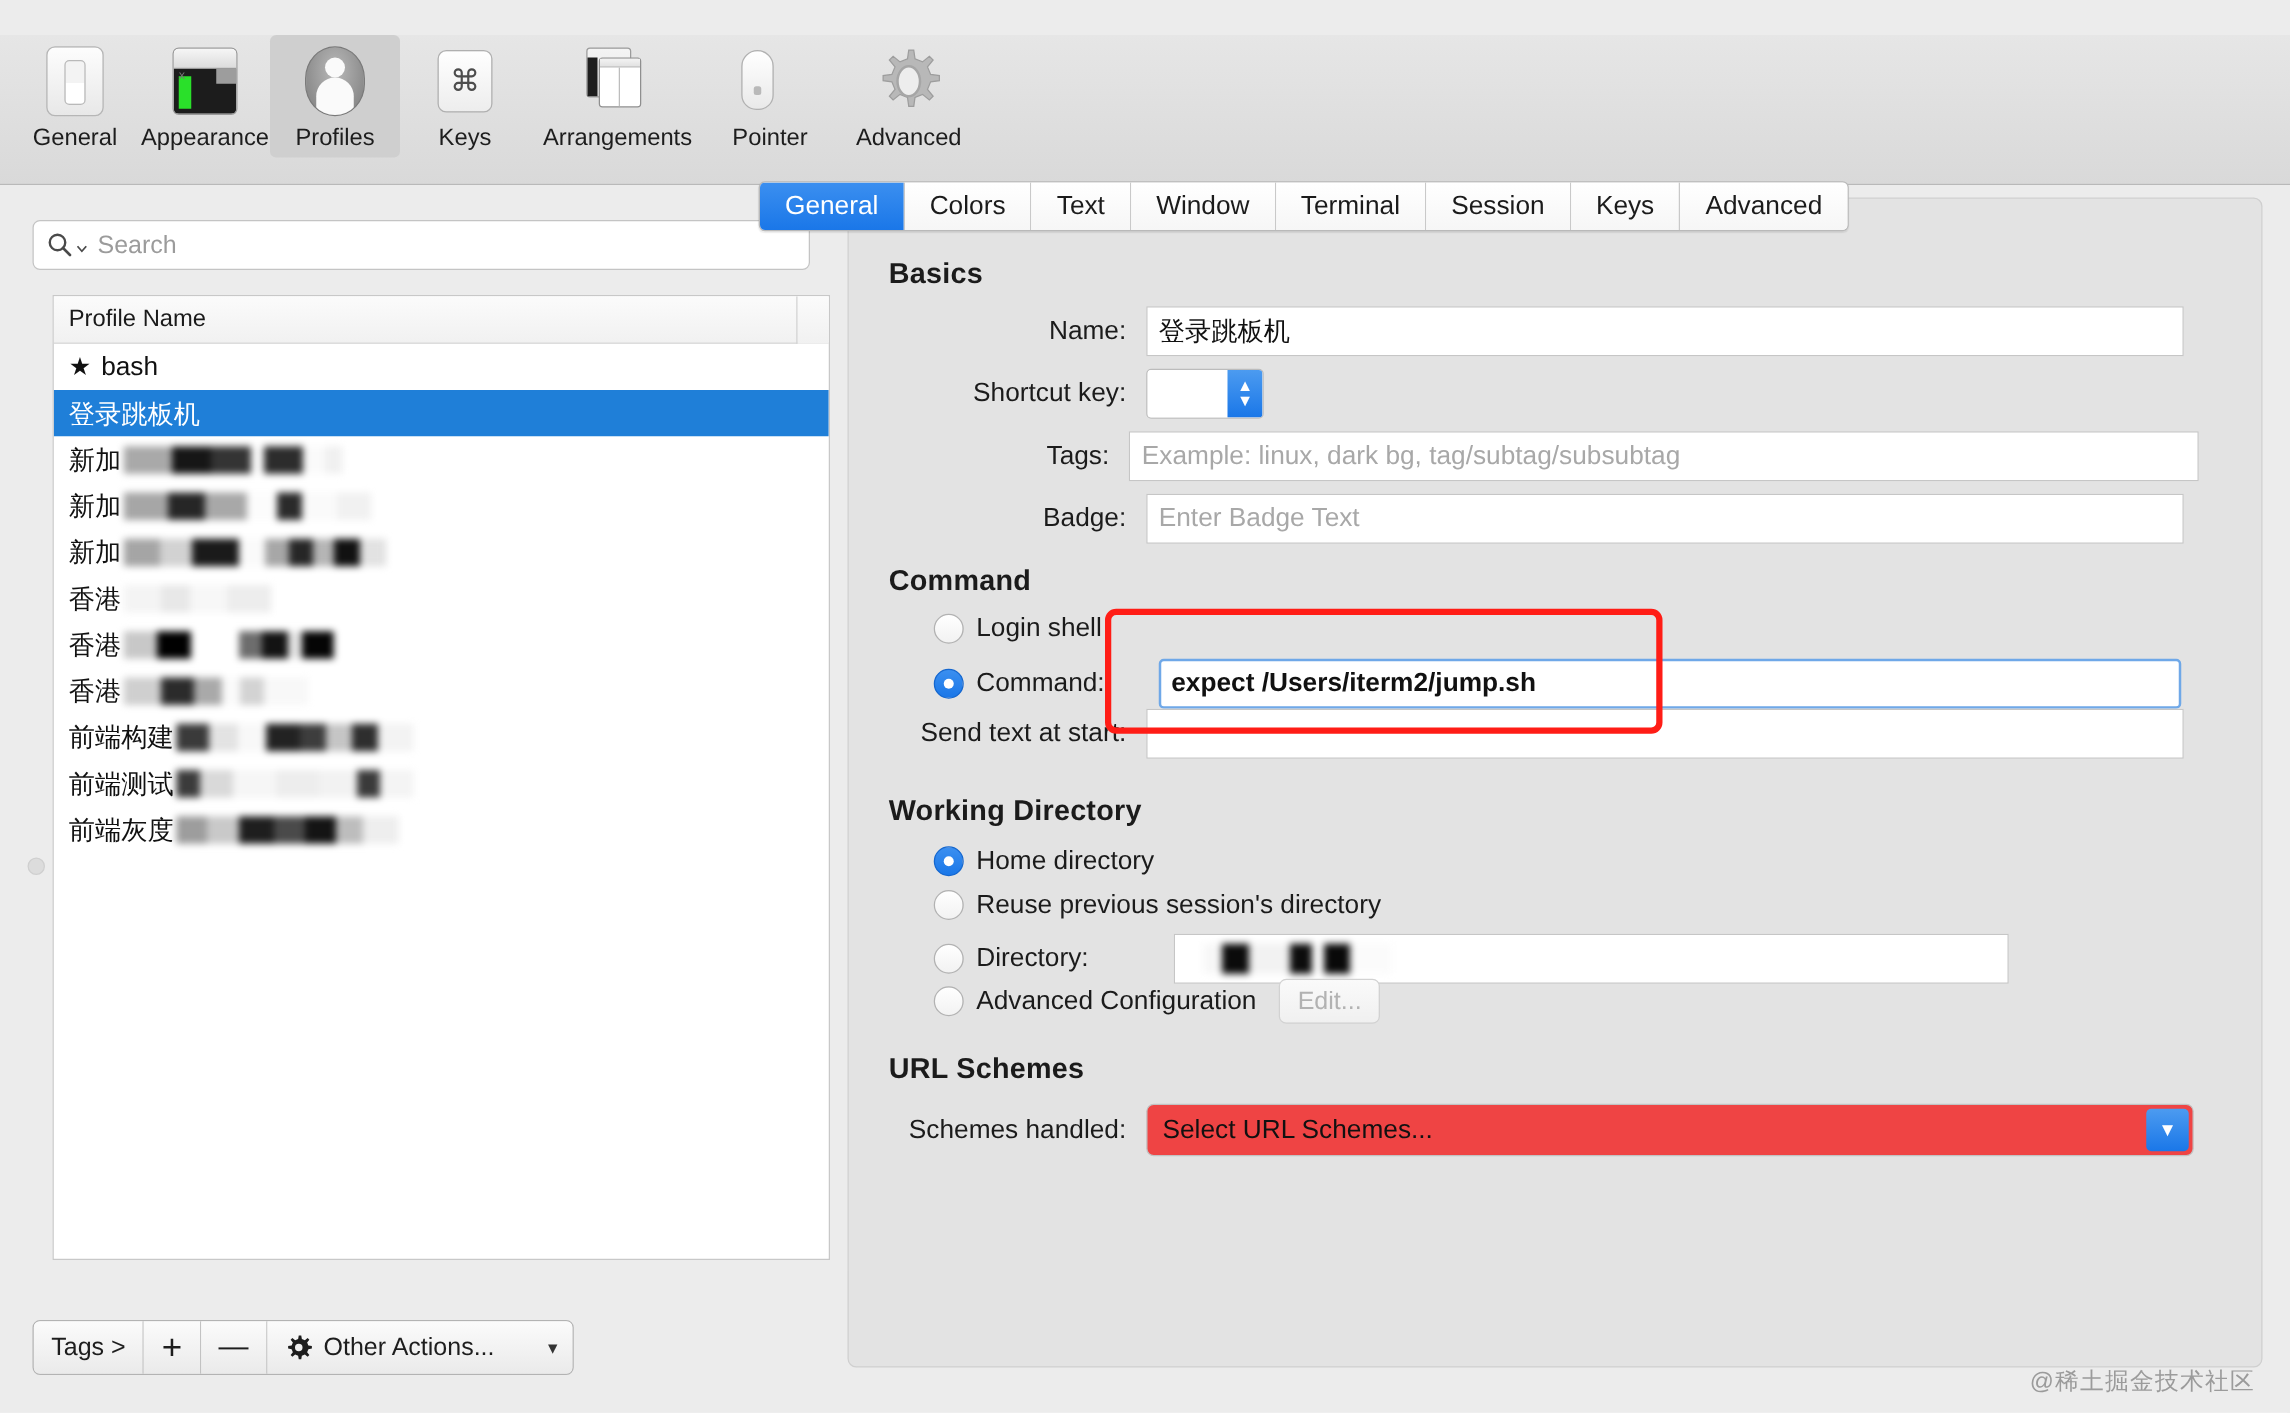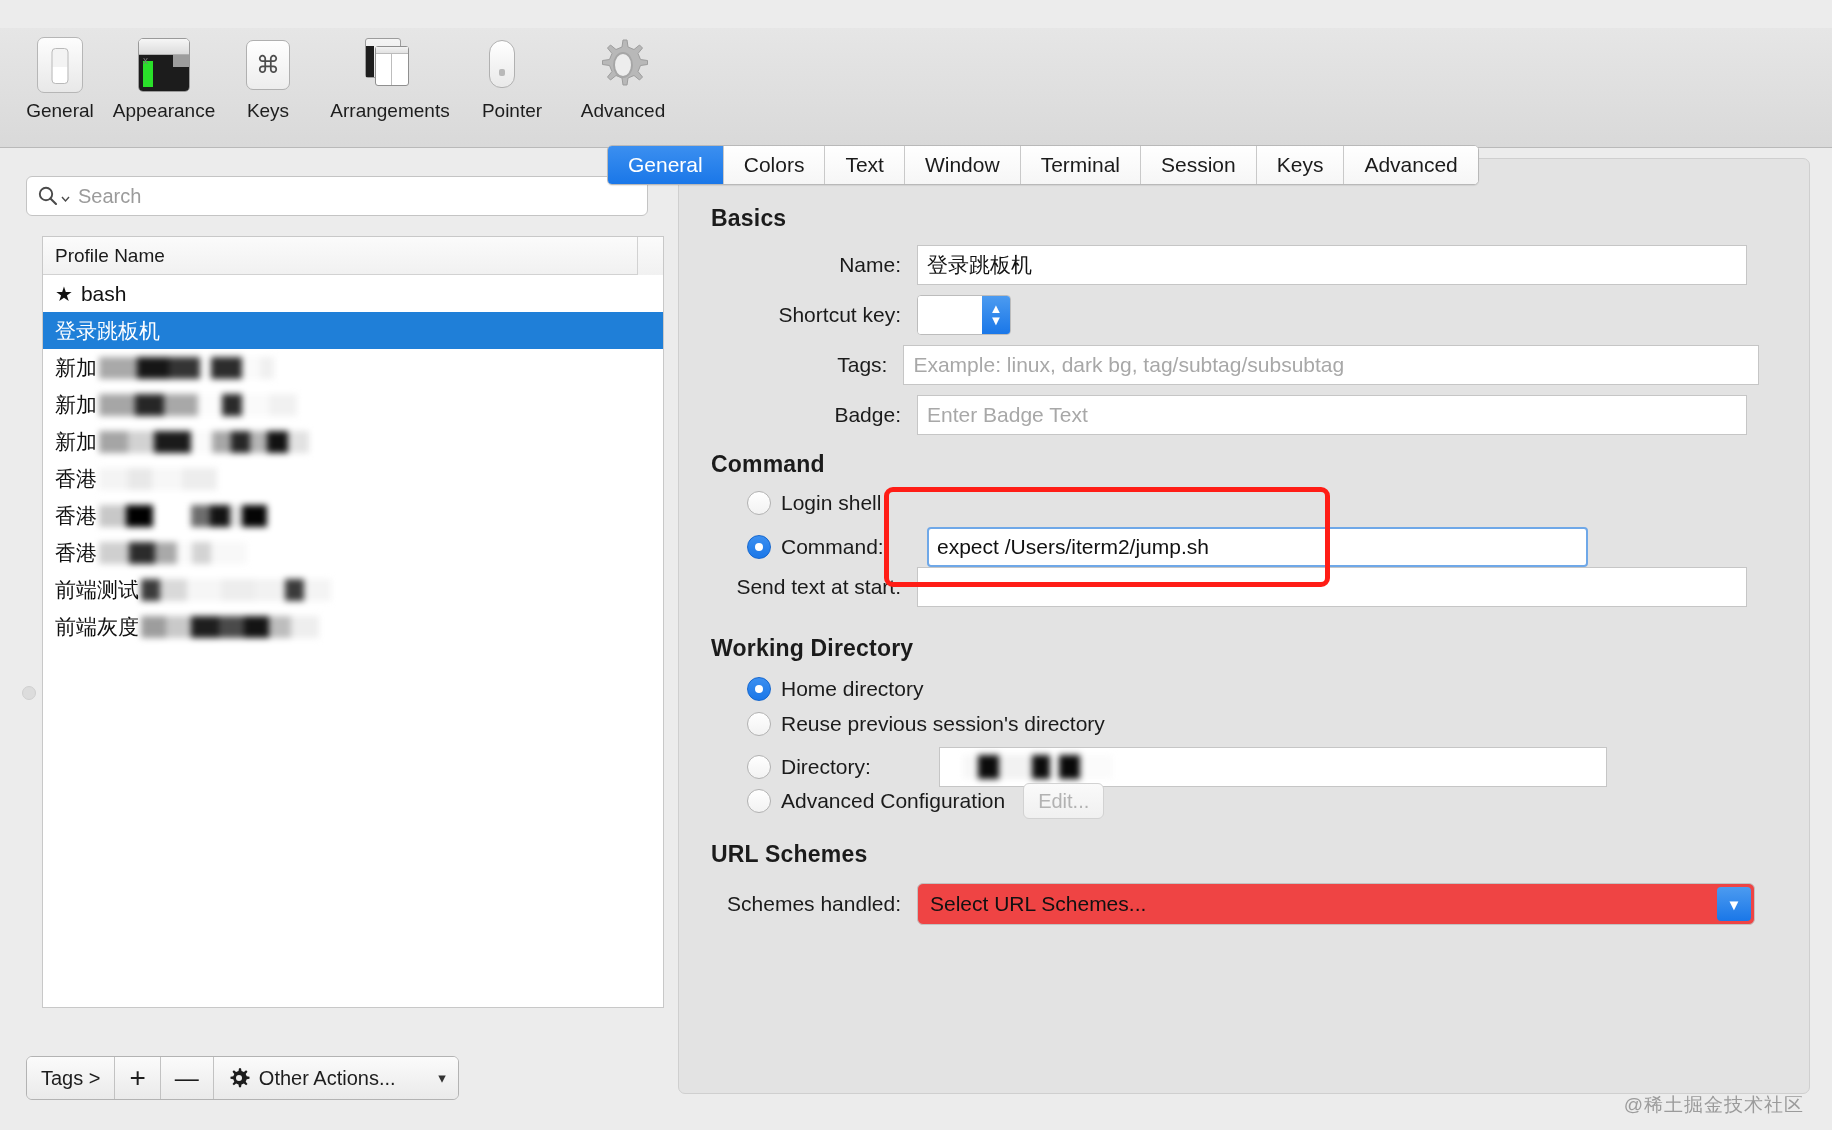--- a/index.html
+++ b/index.html
@@ -512,20 +512,26 @@
         <div class="ic-appear">
             <div class="bar"></div>
             <div class="body"></div>
             <div class="strip"></div>
             <div class="xx">x</div>
           </div>
       </div>
       <div class="tb-label">Appearance</div>
     </div>
 
+    <div class="tb-item selected">
+      <div class="tb-icon">
+          <div class="ic-profile"></div>
+        </div>
+      <div class="tb-label">Profiles</div>
+    </div>
 
     <div class="tb-item">
       <div class="tb-icon">
           <div class="ic-keys">⌘</div>
         </div>
       <div class="tb-label">Keys</div>
     </div>
 
     <div class="tb-item" style="width:140px">
       <div class="tb-icon">
@@ -615,20 +621,24 @@
       <div class="prow">
         <span>香港</span>
         <span class="redact" style="width:168px;background:linear-gradient(90deg,#c8c8c8 0 16%,#000 16% 32%,#fff 32% 55%,#6d6d6d 55% 66%,#131313 66% 78%,#e4e4e4 78% 85%,#050505 85% 100%)"></span>
       </div>
 
       <div class="prow">
         <span>香港</span>
         <span class="redact" style="width:148px;background:linear-gradient(90deg,#cfcfcf 0 20%,#2b2b2b 20% 38%,#a9a9a9 38% 53%,#fafafa 53% 63%,#d3d3d3 63% 76%,#f8f8f8 76% 100%)"></span>
       </div>
 
+      <div class="prow">
+        <span>前端构建</span>
+        <span class="redact" style="width:190px;background:linear-gradient(90deg,#3a3a3a 0 14%,#e3e3e3 14% 26%,#f8f8f8 26% 38%,#222 38% 52%,#3d3d3d 52% 63%,#c5c5c5 63% 74%,#2e2e2e 74% 85%,#f3f3f3 85% 100%)"></span>
+      </div>
 
       <div class="prow">
         <span>前端测试</span>
         <span class="redact" style="width:190px;background:linear-gradient(90deg,#3b3b3b 0 10%,#d9d9d9 10% 24%,#f6f6f6 24% 42%,#ededed 42% 60%,#f2f2f2 60% 76%,#3a3a3a 76% 86%,#f4f4f4 86% 100%)"></span>
       </div>
 
       <div class="prow">
         <span>前端灰度</span>
         <span class="redact" style="width:178px;background:linear-gradient(90deg,#9d9d9d 0 14%,#c9c9c9 14% 28%,#1e1e1e 28% 44%,#4a4a4a 44% 58%,#141414 58% 72%,#bdbdbd 72% 84%,#eee 84% 100%)"></span>
       </div>
@@ -719,21 +729,21 @@
     <div class="section-title" style="left:32px; top:292px;">Command</div>
 
     <div class="frow" style="left:68px; top:332px;">
       <div class="radio"></div>
       <span class="rlabel">Login shell</span>
     </div>
 
     <div class="frow" style="left:68px; top:368px;">
       <div class="radio on"></div>
       <span class="rlabel" style="width:140px;">Command:</span>
-      <div class="cmd-input-hl" style="width:661px; margin-left:6px;">expect /Users/iterm2/jump.sh</div>
+      <div class="cmd-input-hl" style="width:818px; margin-left:6px;font-weight:bold;">expect /Users/iterm2/jump.sh</div>
     </div>
 
     <div class="frow" style="left:0; top:408px; width:1080px;">
       <div class="flabel" style="width:222px; padding-right:16px;">Send text at start:</div>
       <div class="finput" style="width:830px;"></div>
     </div>
 
     <div class="redbox" style="left:205px; top:328px; width:436px; height:90px;"></div>
 
     <div class="section-title" style="left:32px; top:476px;">Working Directory</div>

